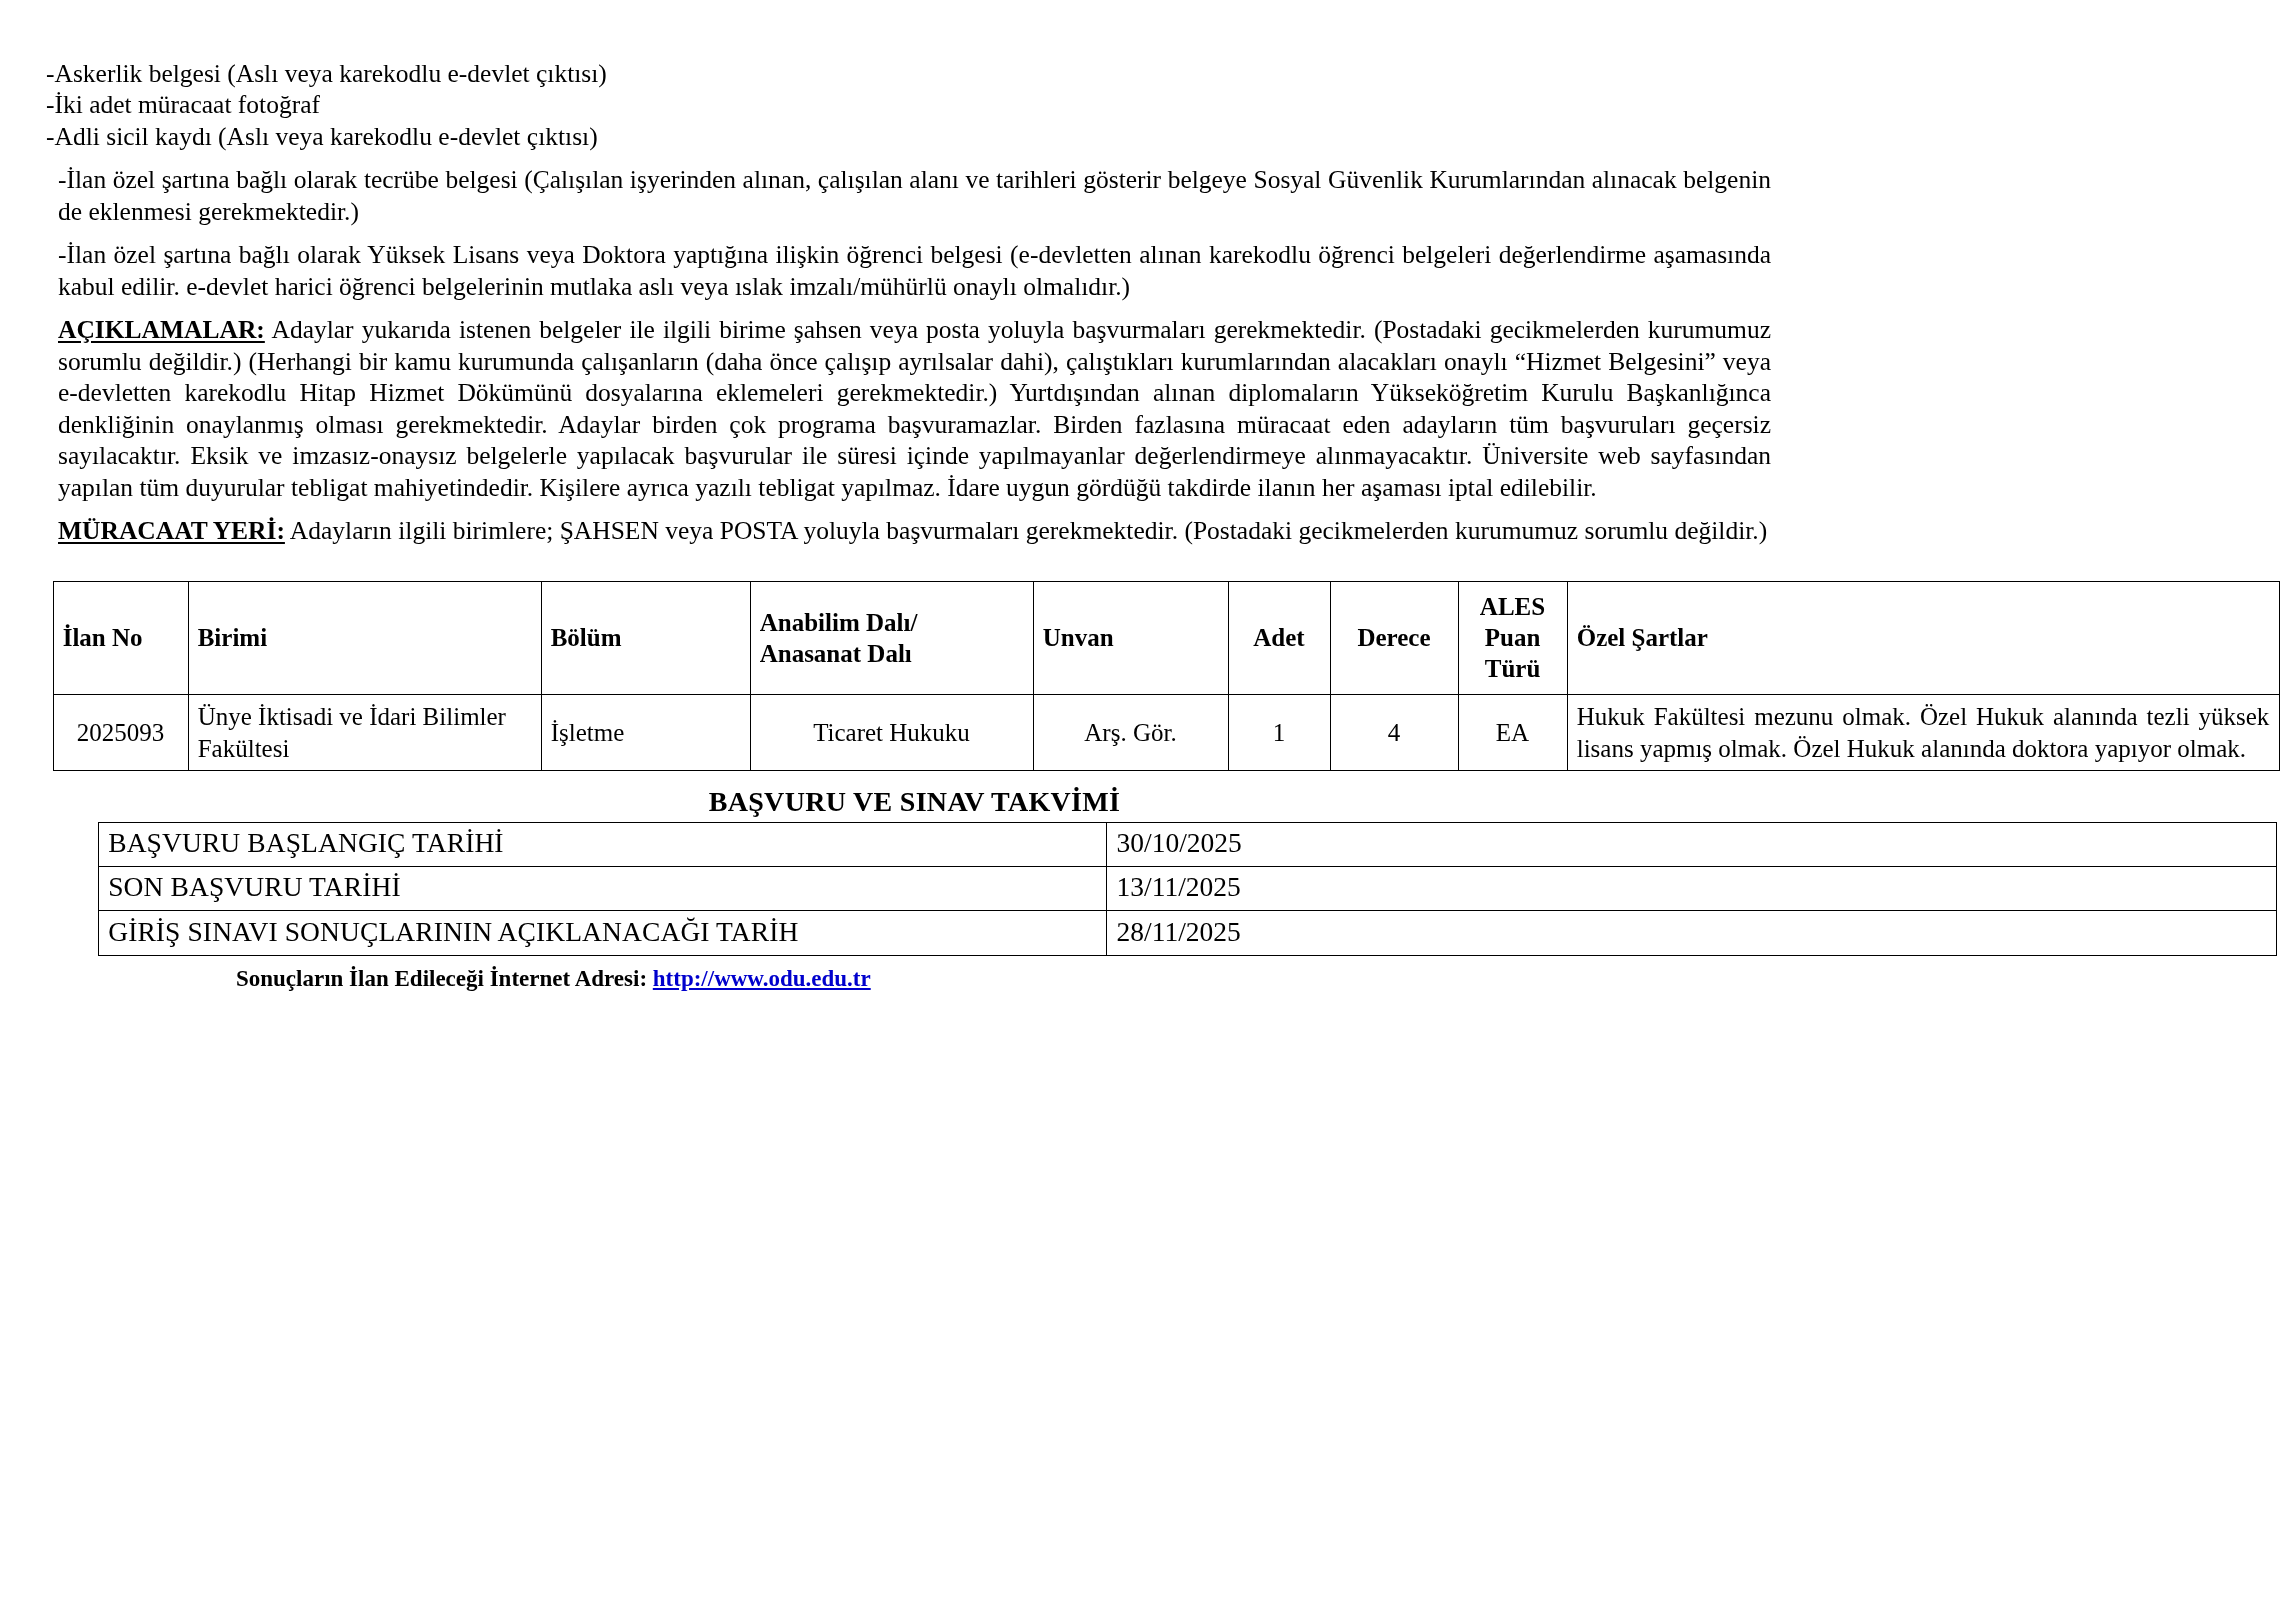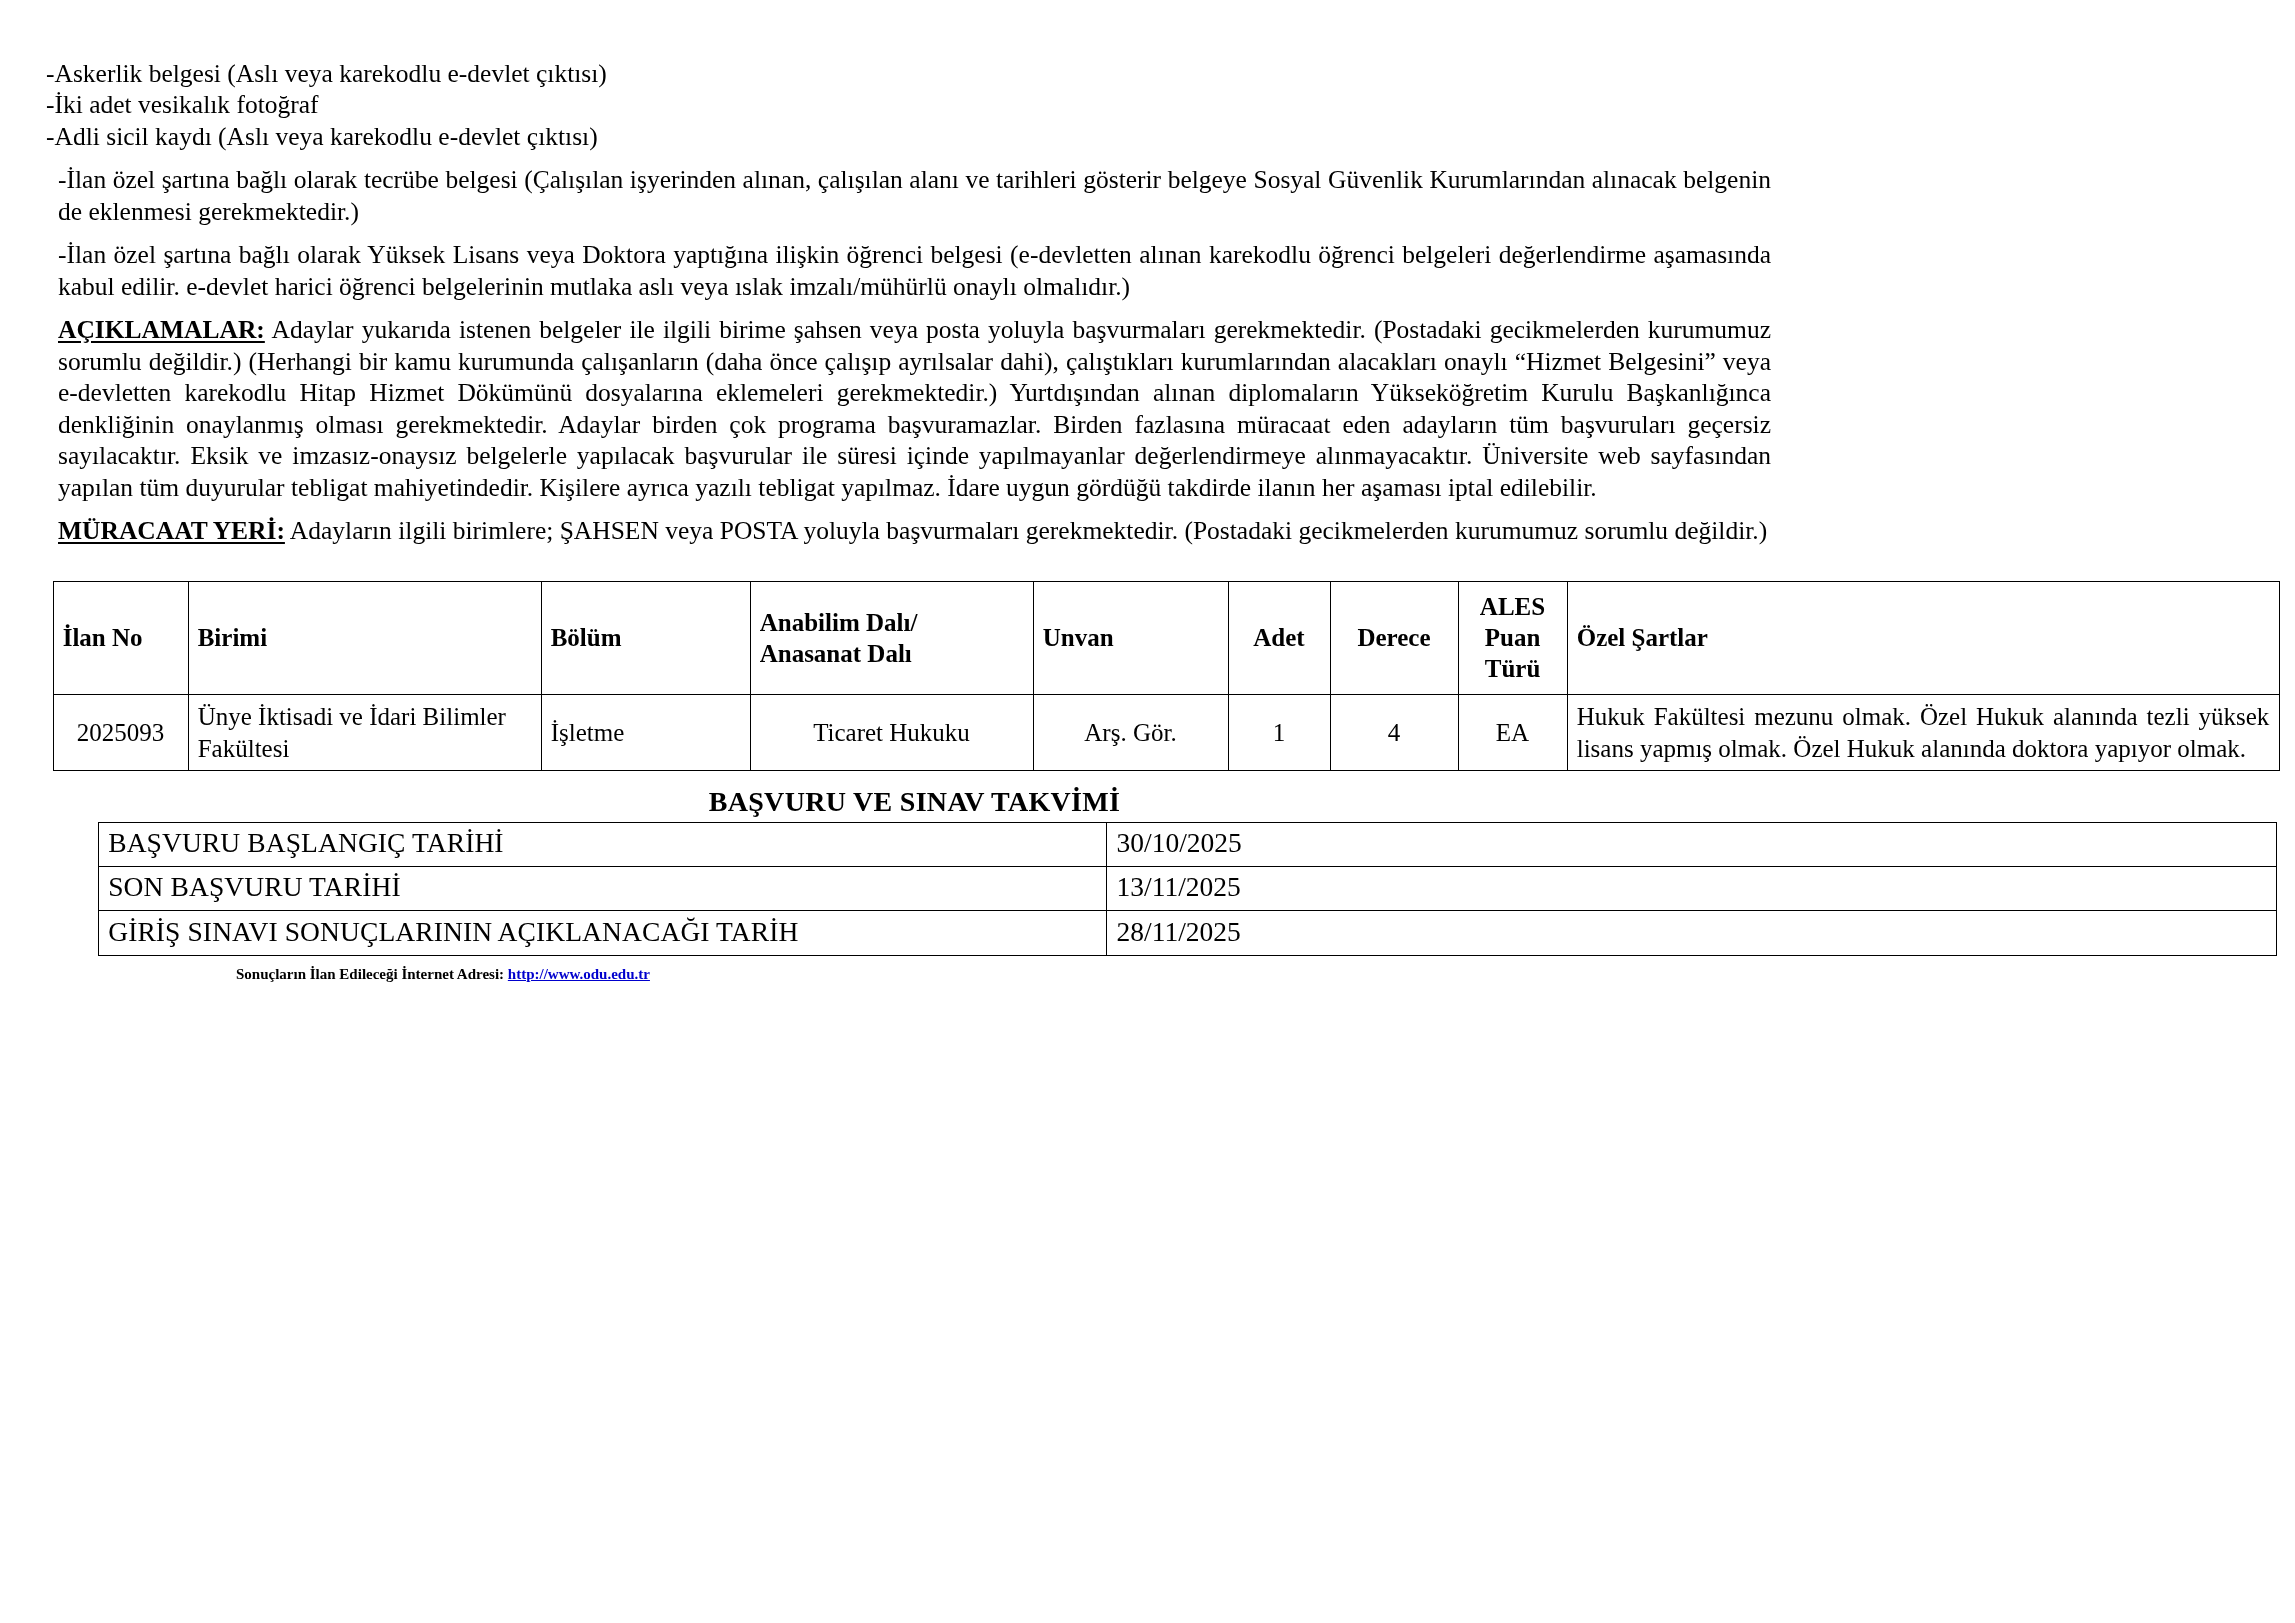--- a/index.html
+++ b/index.html
@@ -131,37 +131,37 @@
   }
   td.cal-value {
     font-size: 23.6px;
     vertical-align: bottom;
     padding-bottom: 9.2px;
   }
 
   .footer-note {
     margin-top: 10.5px;
     padding-left: 190px;
-    font-size: 15px;
+    font-size: 23px;
     font-weight: bold;
   }
   .footer-note .url {
     color: #0000cd;
     text-decoration: underline;
     font-weight: bold;
   }
 </style>
 </head>
 <body>
 
 <div class="page">
 
   <div class="doc-text">
     <div class="doc-line">-Askerlik belgesi (Aslı veya karekodlu e-devlet çıktısı)</div>
-    <div class="doc-line">-İki adet vesikalık fotoğraf</div>
+    <div class="doc-line">-İki adet müracaat fotoğraf</div>
     <div class="doc-line">-Adli sicil kaydı (Aslı veya karekodlu e-devlet çıktısı)</div>
 
     <p class="para">-İlan özel şartına bağlı olarak tecrübe belgesi (Çalışılan işyerinden alınan, çalışılan alanı ve tarihleri gösterir belgeye Sosyal Güvenlik Kurumlarından alınacak belgenin de eklenmesi gerekmektedir.)</p>
 
     <p class="para">-İlan özel şartına bağlı olarak Yüksek Lisans veya Doktora yaptığına ilişkin öğrenci belgesi (e-devletten alınan karekodlu öğrenci belgeleri değerlendirme aşamasında kabul edilir. e-devlet harici öğrenci belgelerinin mutlaka aslı veya ıslak imzalı/mühürlü onaylı olmalıdır.)</p>
 
     <p class="para"><span class="u-bold-underline">AÇIKLAMALAR:</span><span> Adaylar yukarıda istenen belgeler ile ilgili birime şahsen veya posta yoluyla başvurmaları gerekmektedir. (Postadaki gecikmelerden kurumumuz sorumlu değildir.) (Herhangi bir kamu kurumunda çalışanların (daha önce çalışıp ayrılsalar dahi), çalıştıkları kurumlarından alacakları onaylı “Hizmet Belgesini” veya e-devletten karekodlu Hitap Hizmet Dökümünü dosyalarına eklemeleri gerekmektedir.) Yurtdışından alınan diplomaların Yükseköğretim Kurulu Başkanlığınca denkliğinin onaylanmış olması gerekmektedir. Adaylar birden çok programa başvuramazlar. Birden fazlasına müracaat eden adayların tüm başvuruları geçersiz sayılacaktır. Eksik ve imzasız-onaysız belgelerle yapılacak başvurular ile süresi içinde yapılmayanlar değerlendirmeye alınmayacaktır. Üniversite web sayfasından yapılan tüm duyurular tebligat mahiyetindedir. Kişilere ayrıca yazılı tebligat yapılmaz. İdare uygun gördüğü takdirde ilanın her aşaması iptal edilebilir.</span></p>
 
     <p class="para"><span class="spaced-label">MÜRACAAT YERİ:</span><span> Adayların ilgili birimlere; ŞAHSEN veya POSTA yoluyla başvurmaları gerekmektedir. (Postadaki gecikmelerden kurumumuz sorumlu değildir.)</span></p>
   </div>

